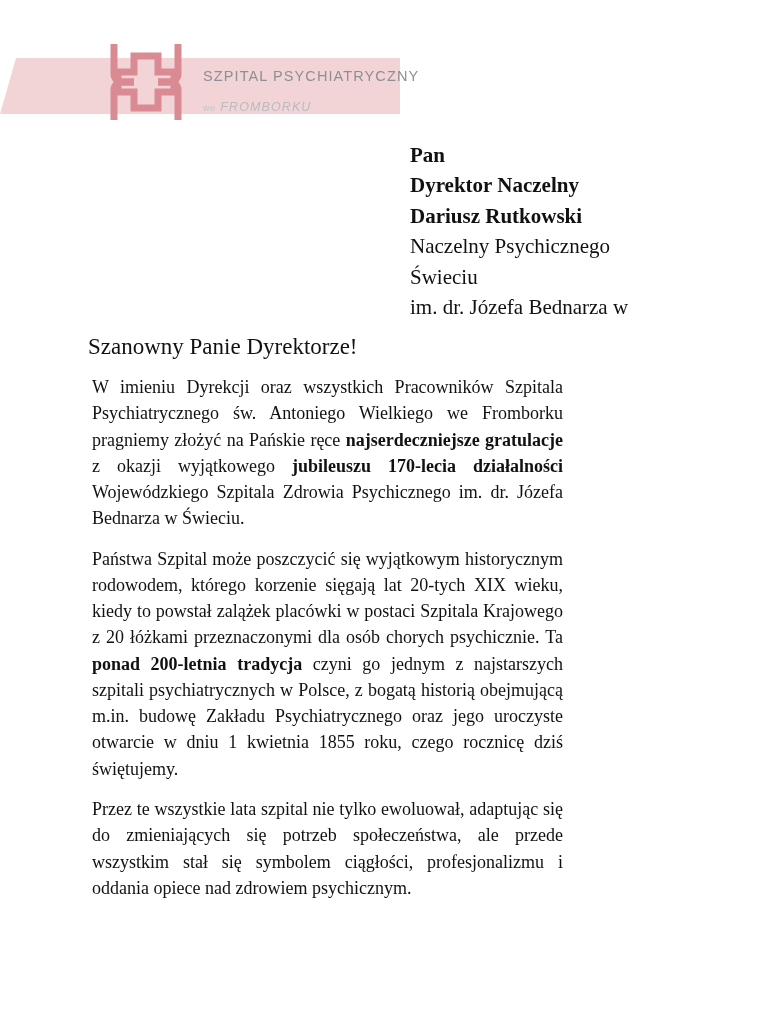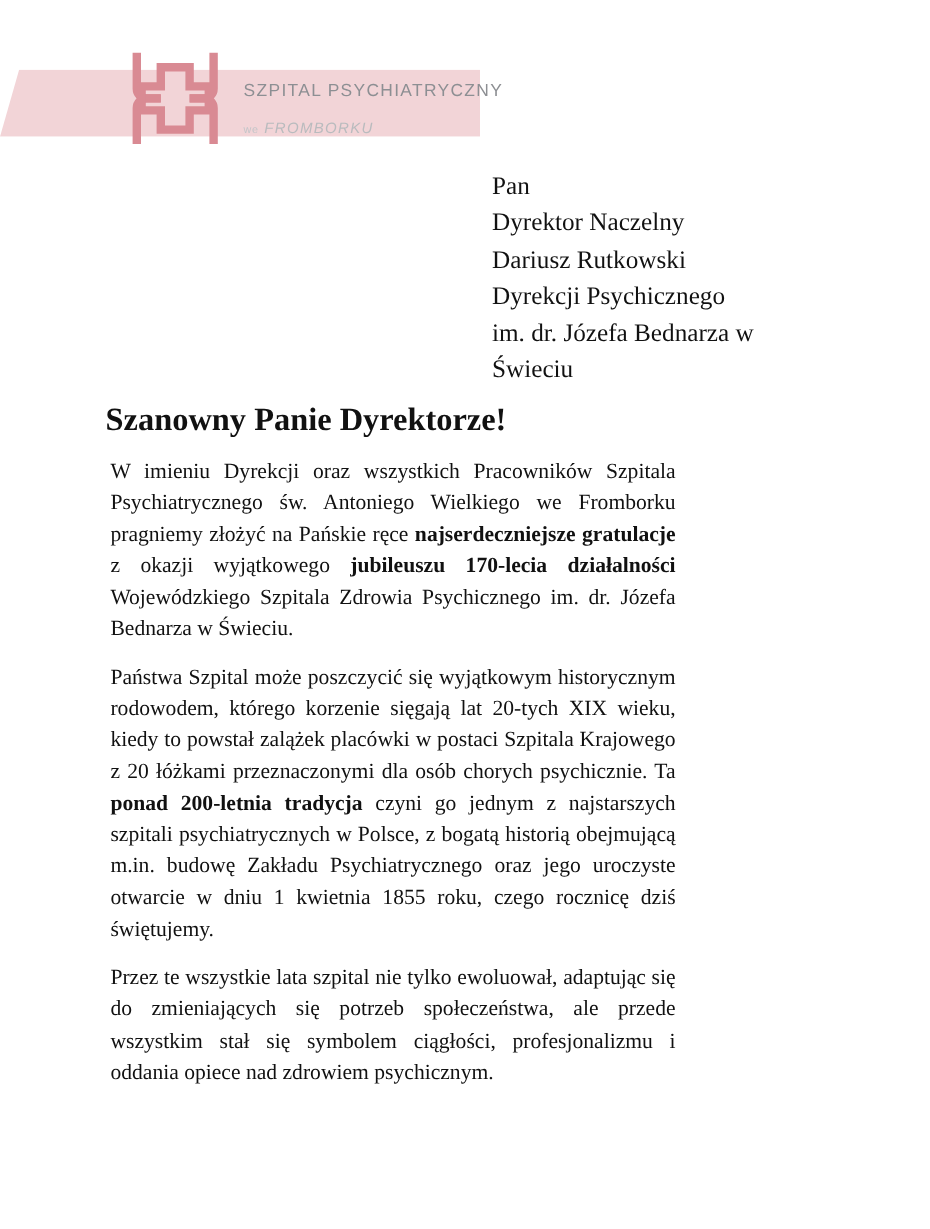--- a/index.html
+++ b/index.html
@@ -86,33 +86,33 @@
   
   .addressee {
     position: absolute;
     left: 410px;
     top: 140px;
     width: 330px;
     font-size: 21px;
     line-height: 1.45;
   }
   .addressee .b {
-    font-weight: normal;
+    font-weight: bold;
   }
 
   
   .body-wrap {
     position: absolute;
     left: 88px;
     right: 82px;
     top: 334px;
   }
   .salutation {
-    font-weight: bold;
-    font-size: 27px;
+    font-weight: normal;
+    font-size: 23px;
     margin-bottom: 14px;
   }
   p.para {
     margin: 0 0 14px 4px;
     font-size: 18px;
     line-height: 1.46;
     text-align: justify;
     text-justify: inter-word;
     hyphens: none;
   }
@@ -144,23 +144,23 @@
       <div class="line1">SZPITAL PSYCHIATRYCZNY</div>
       <div class="line2"><span class="sm">we</span> <span>FROMBORKU</span></div>
     </div>
   </div>
 
 
   <div class="addressee">
     <div class="b">Pan</div>
     <div class="b">Dyrektor Naczelny</div>
     <div class="b">Dariusz Rutkowski</div>
-    <div>Dyrekcji Psychicznego</div>
+    <div>Naczelny Psychicznego</div>
+    <div>Świeciu</div>
     <div>im. dr. Józefa Bednarza w</div>
-    <div>Świeciu</div>
   </div>
 
   <div class="body-wrap">
     <div class="salutation">Szanowny Panie Dyrektorze!</div>
 
     <p class="para"><span>W imieniu Dyrekcji oraz wszystkich Pracowników Szpitala Psychiatrycznego św. Antoniego Wielkiego we Fromborku pragniemy złożyć na Pańskie ręce </span><b>najserdeczniejsze gratulacje</b><span> z okazji wyjątkowego </span><b>jubileuszu 170-lecia działalności</b><span> Wojewódzkiego Szpitala Zdrowia Psychicznego im. dr. Józefa Bednarza w Świeciu.</span></p>
 
 
     <p class="para"><span>Państwa Szpital może poszczycić się wyjątkowym historycznym rodowodem, którego korzenie sięgają lat 20-tych XIX wieku, kiedy to powstał zalążek placówki w postaci Szpitala Krajowego z 20 łóżkami przeznaczonymi dla osób chorych psychicznie. Ta </span><b>ponad 200-letnia tradycja</b><span> czyni go jednym z najstarszych szpitali psychiatrycznych w Polsce, z bogatą historią obejmującą m.in. budowę Zakładu Psychiatrycznego oraz jego uroczyste otwarcie w dniu 1 kwietnia 1855 roku, czego rocznicę dziś świętujemy.</span></p>
 

